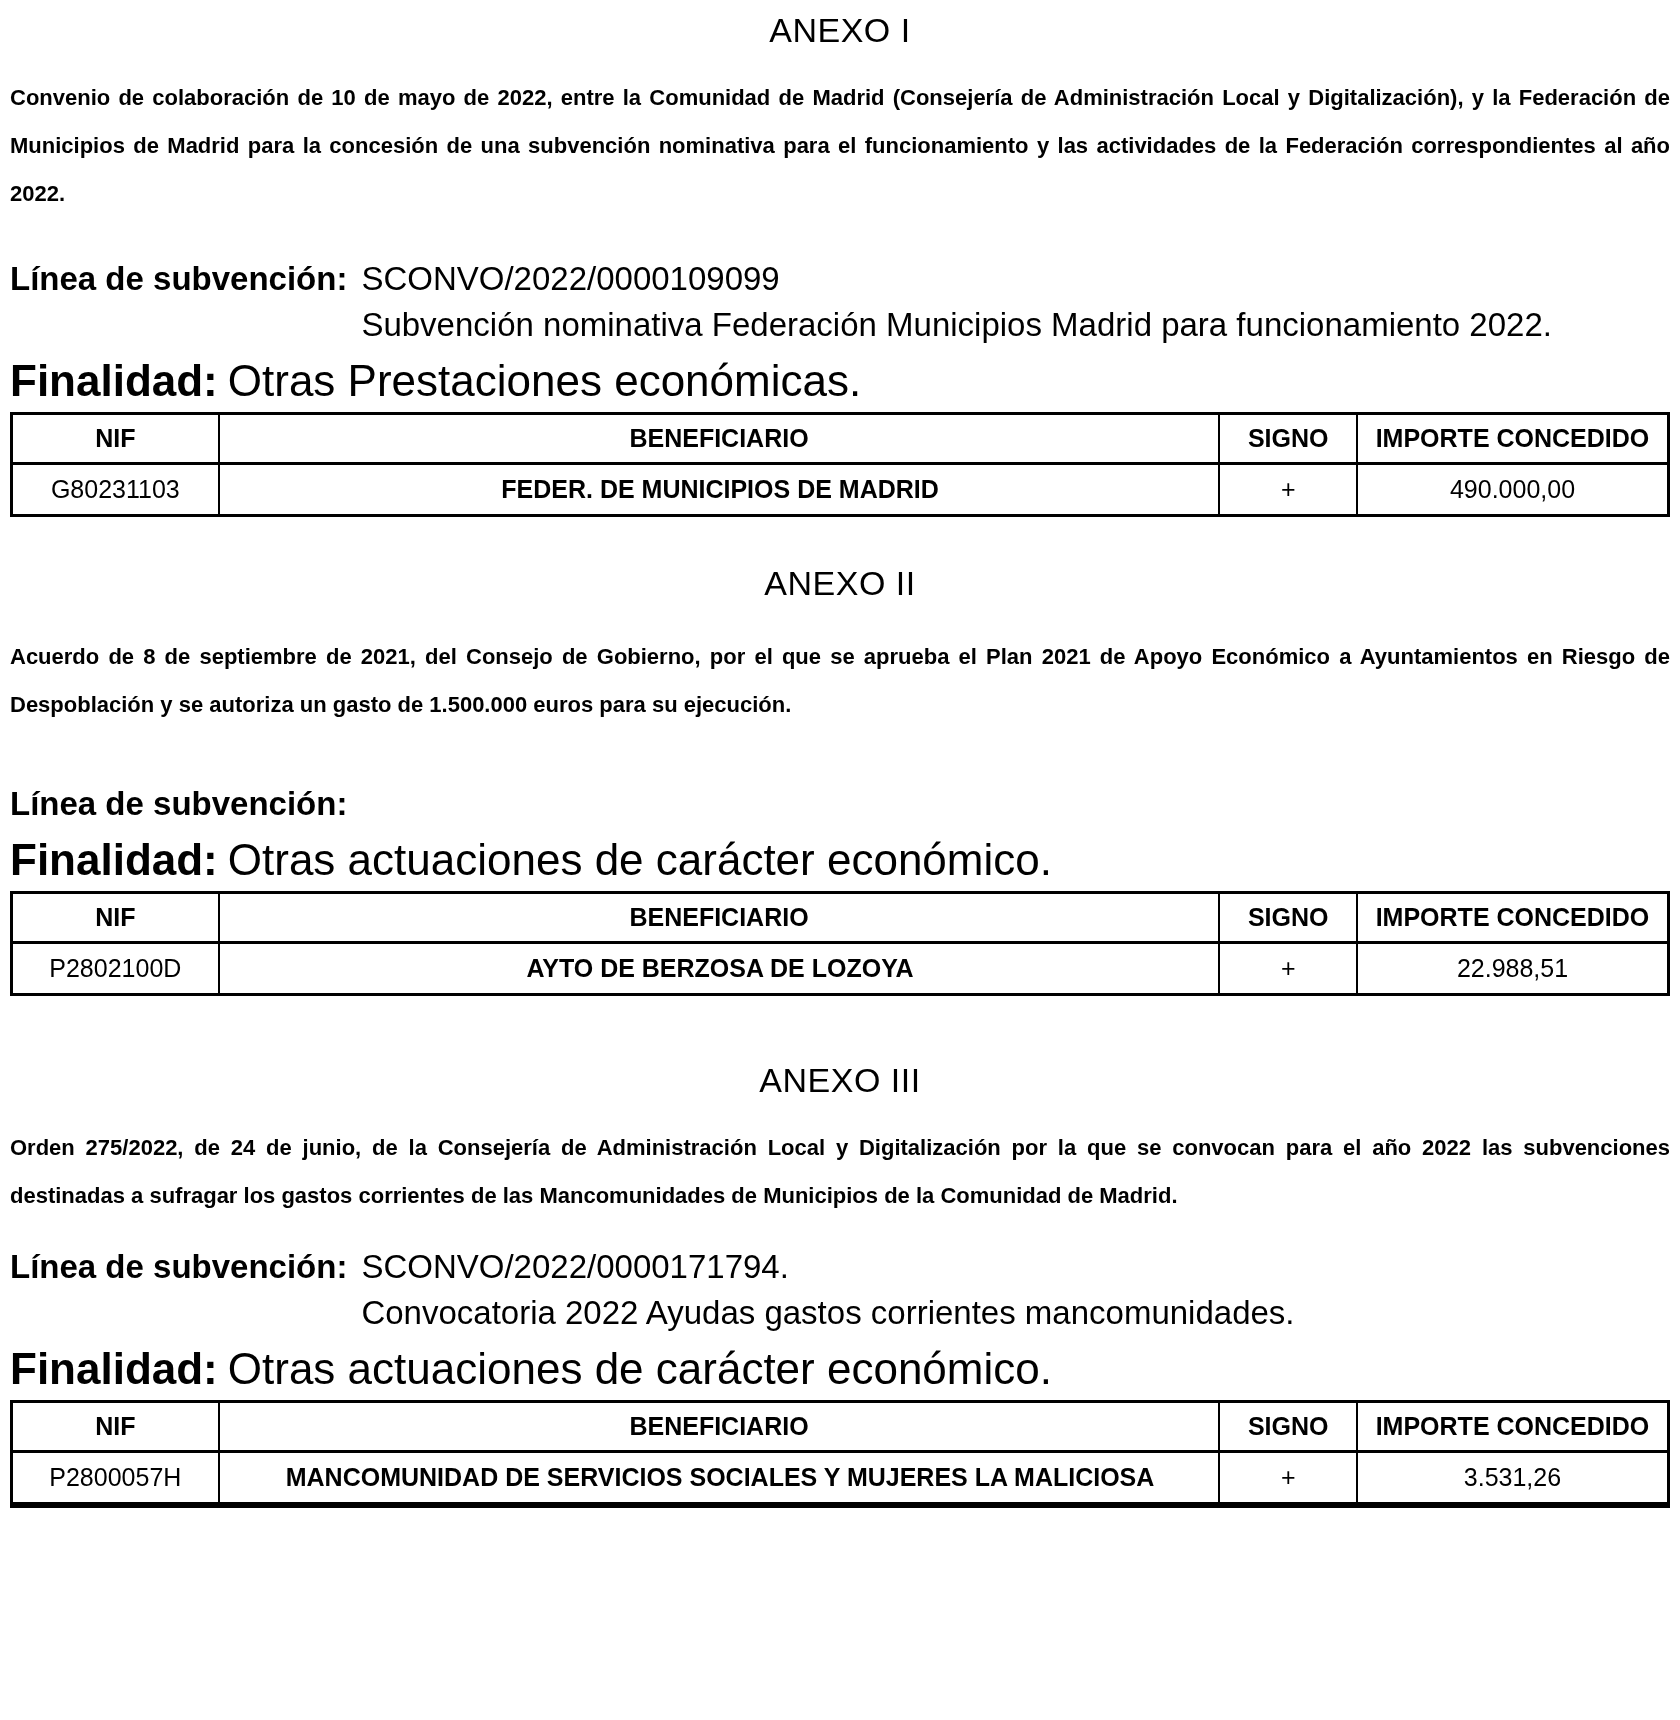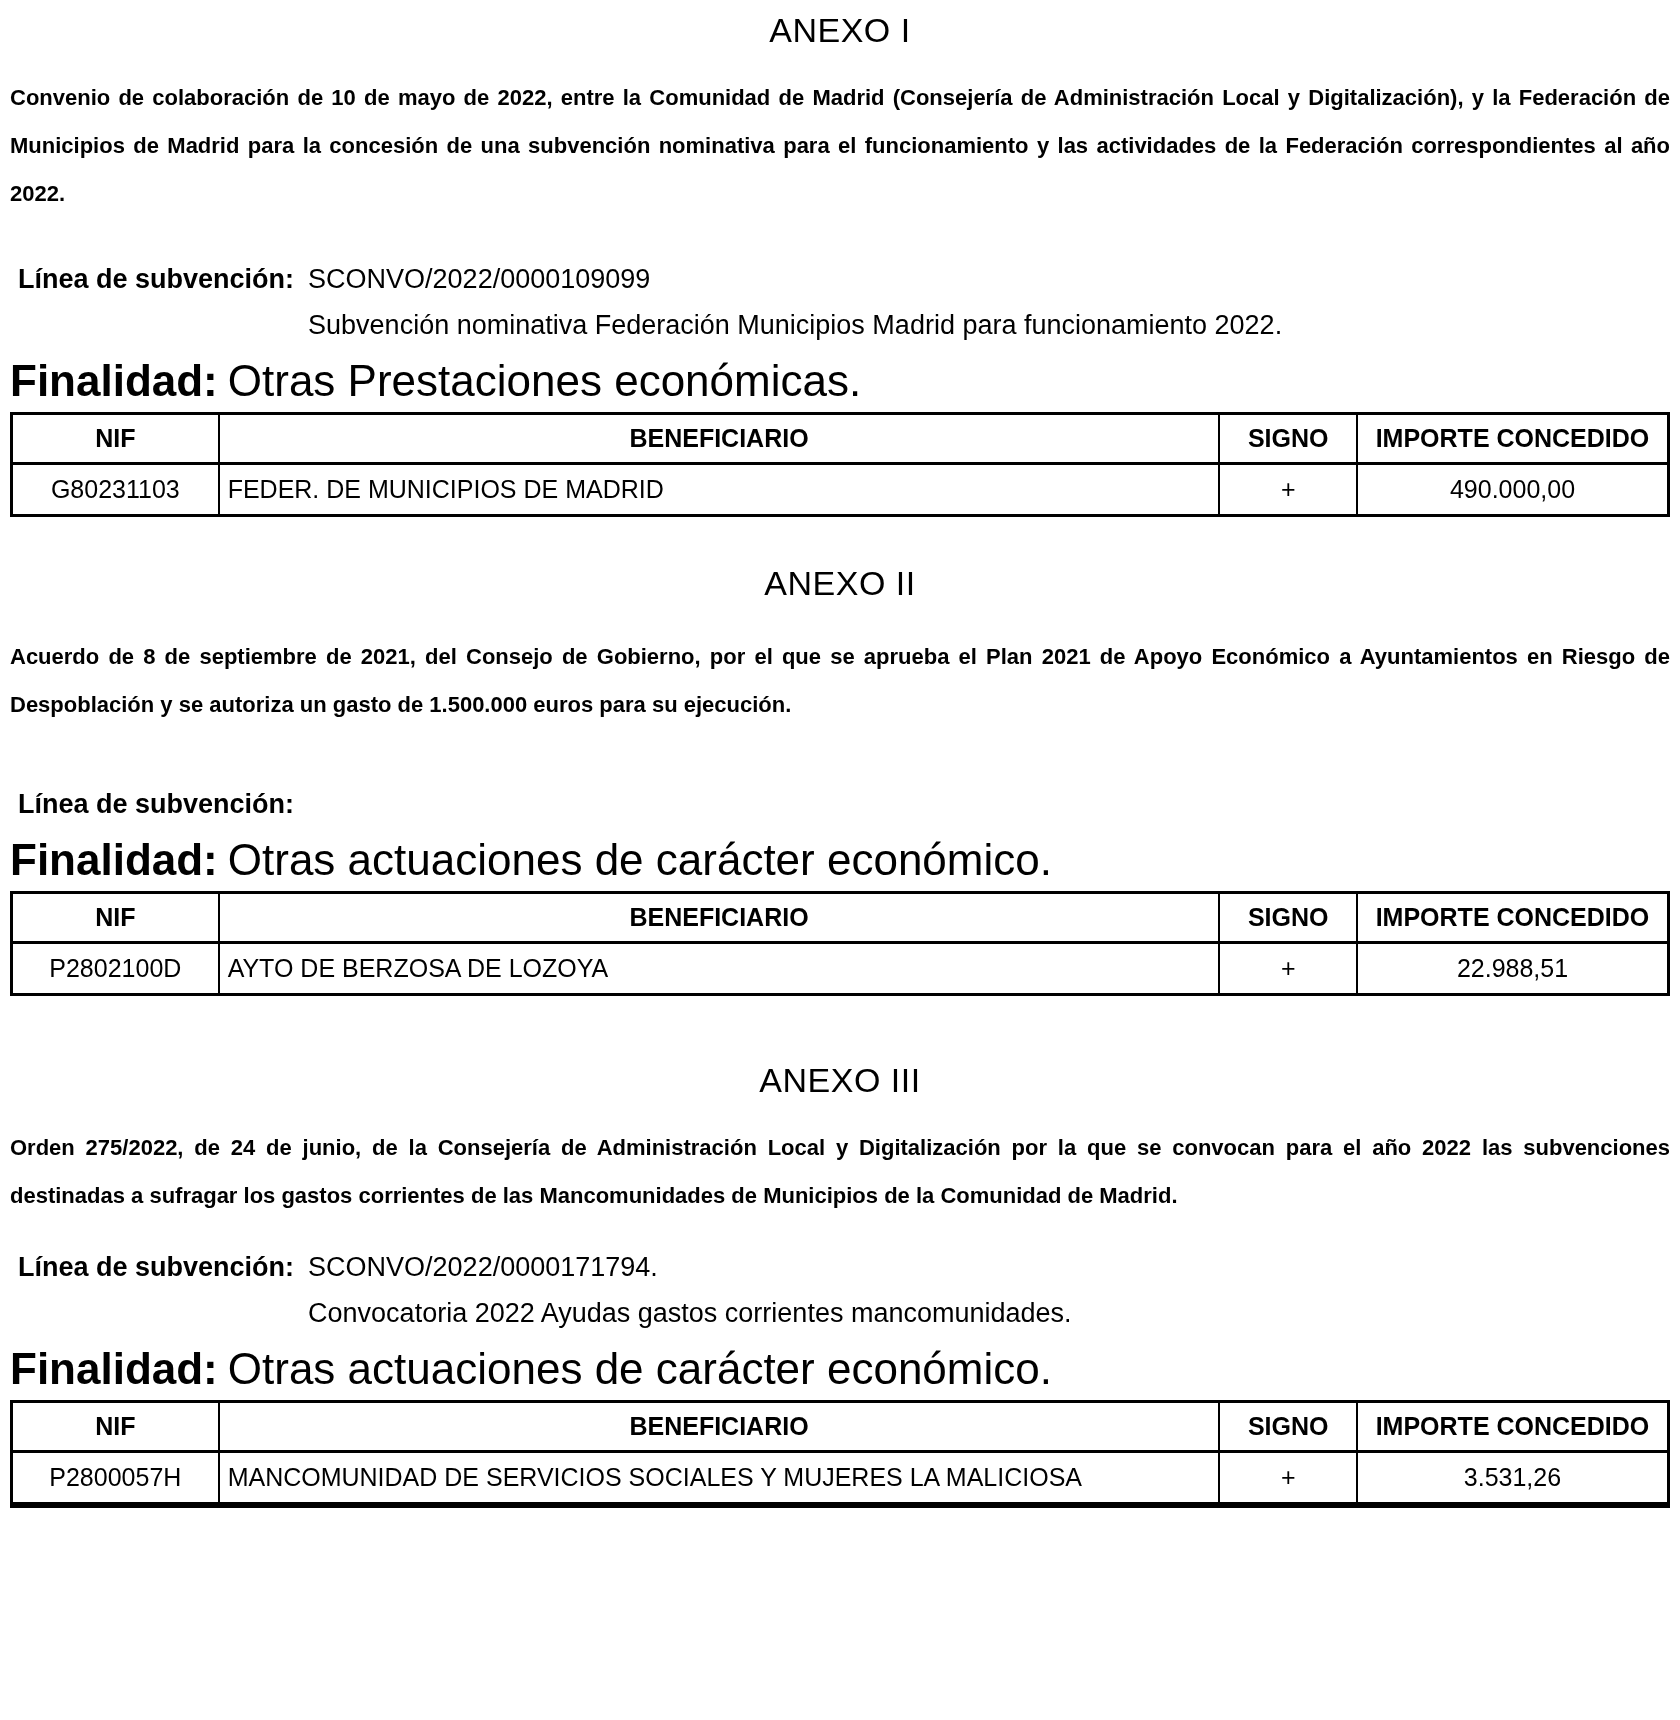--- a/index.html
+++ b/index.html
@@ -27,23 +27,23 @@
     line-height: 48px;
     text-align: justify;
     margin: 0 0 38px 0;
   }
   .lead-para.gap-lg { margin-bottom: 52px; margin-top: 30px; }
   .lead-para.gap-sm { margin-bottom: 24px; }
 
   .linea {
     display: flex;
     align-items: flex-start;
-    font-size: 27px;
+    font-size: 33px;
     line-height: 46px;
-    margin: 0 0 10px 8px;
+    margin: 0 0 10px 0;
   }
   .linea-label {
     font-weight: bold;
     white-space: nowrap;
     padding-right: 14px;
   }
   .linea-lines { flex: 1; }
   .linea-line { display: block; }
 
   .finalidad {
@@ -73,21 +73,21 @@
     text-align: center;
     padding: 9px 6px;
     border-bottom-width: 3px;
   }
   .ben-table td { padding: 10px 6px; }
   .col-nif     { width: 12.5%; }
   .col-benef   { width: 60.4%; }
   .col-signo   { width: 8.3%;  }
   .col-importe { width: 18.8%; }
   td.cell-nif, td.cell-signo, td.cell-importe { text-align: center; }
-  td.cell-benef { text-align: left; padding-left: 8px; }
+  td.cell-benef { text-align: center; padding-left: 8px; font-weight: bold; }
 </style>
 </head>
 <body>
 
 <div class="page">
 
   <section>
     <h1 class="anexo-heading">ANEXO I</h1>
 
     <p class="lead-para">Convenio de colaboración de 10 de mayo de 2022, entre la Comunidad de Madrid (Consejería de Administración Local y Digitalización), y la Federación de Municipios de Madrid para la concesión de una subvención nominativa para el funcionamiento y las actividades de la Federación correspondientes al año 2022.</p>

